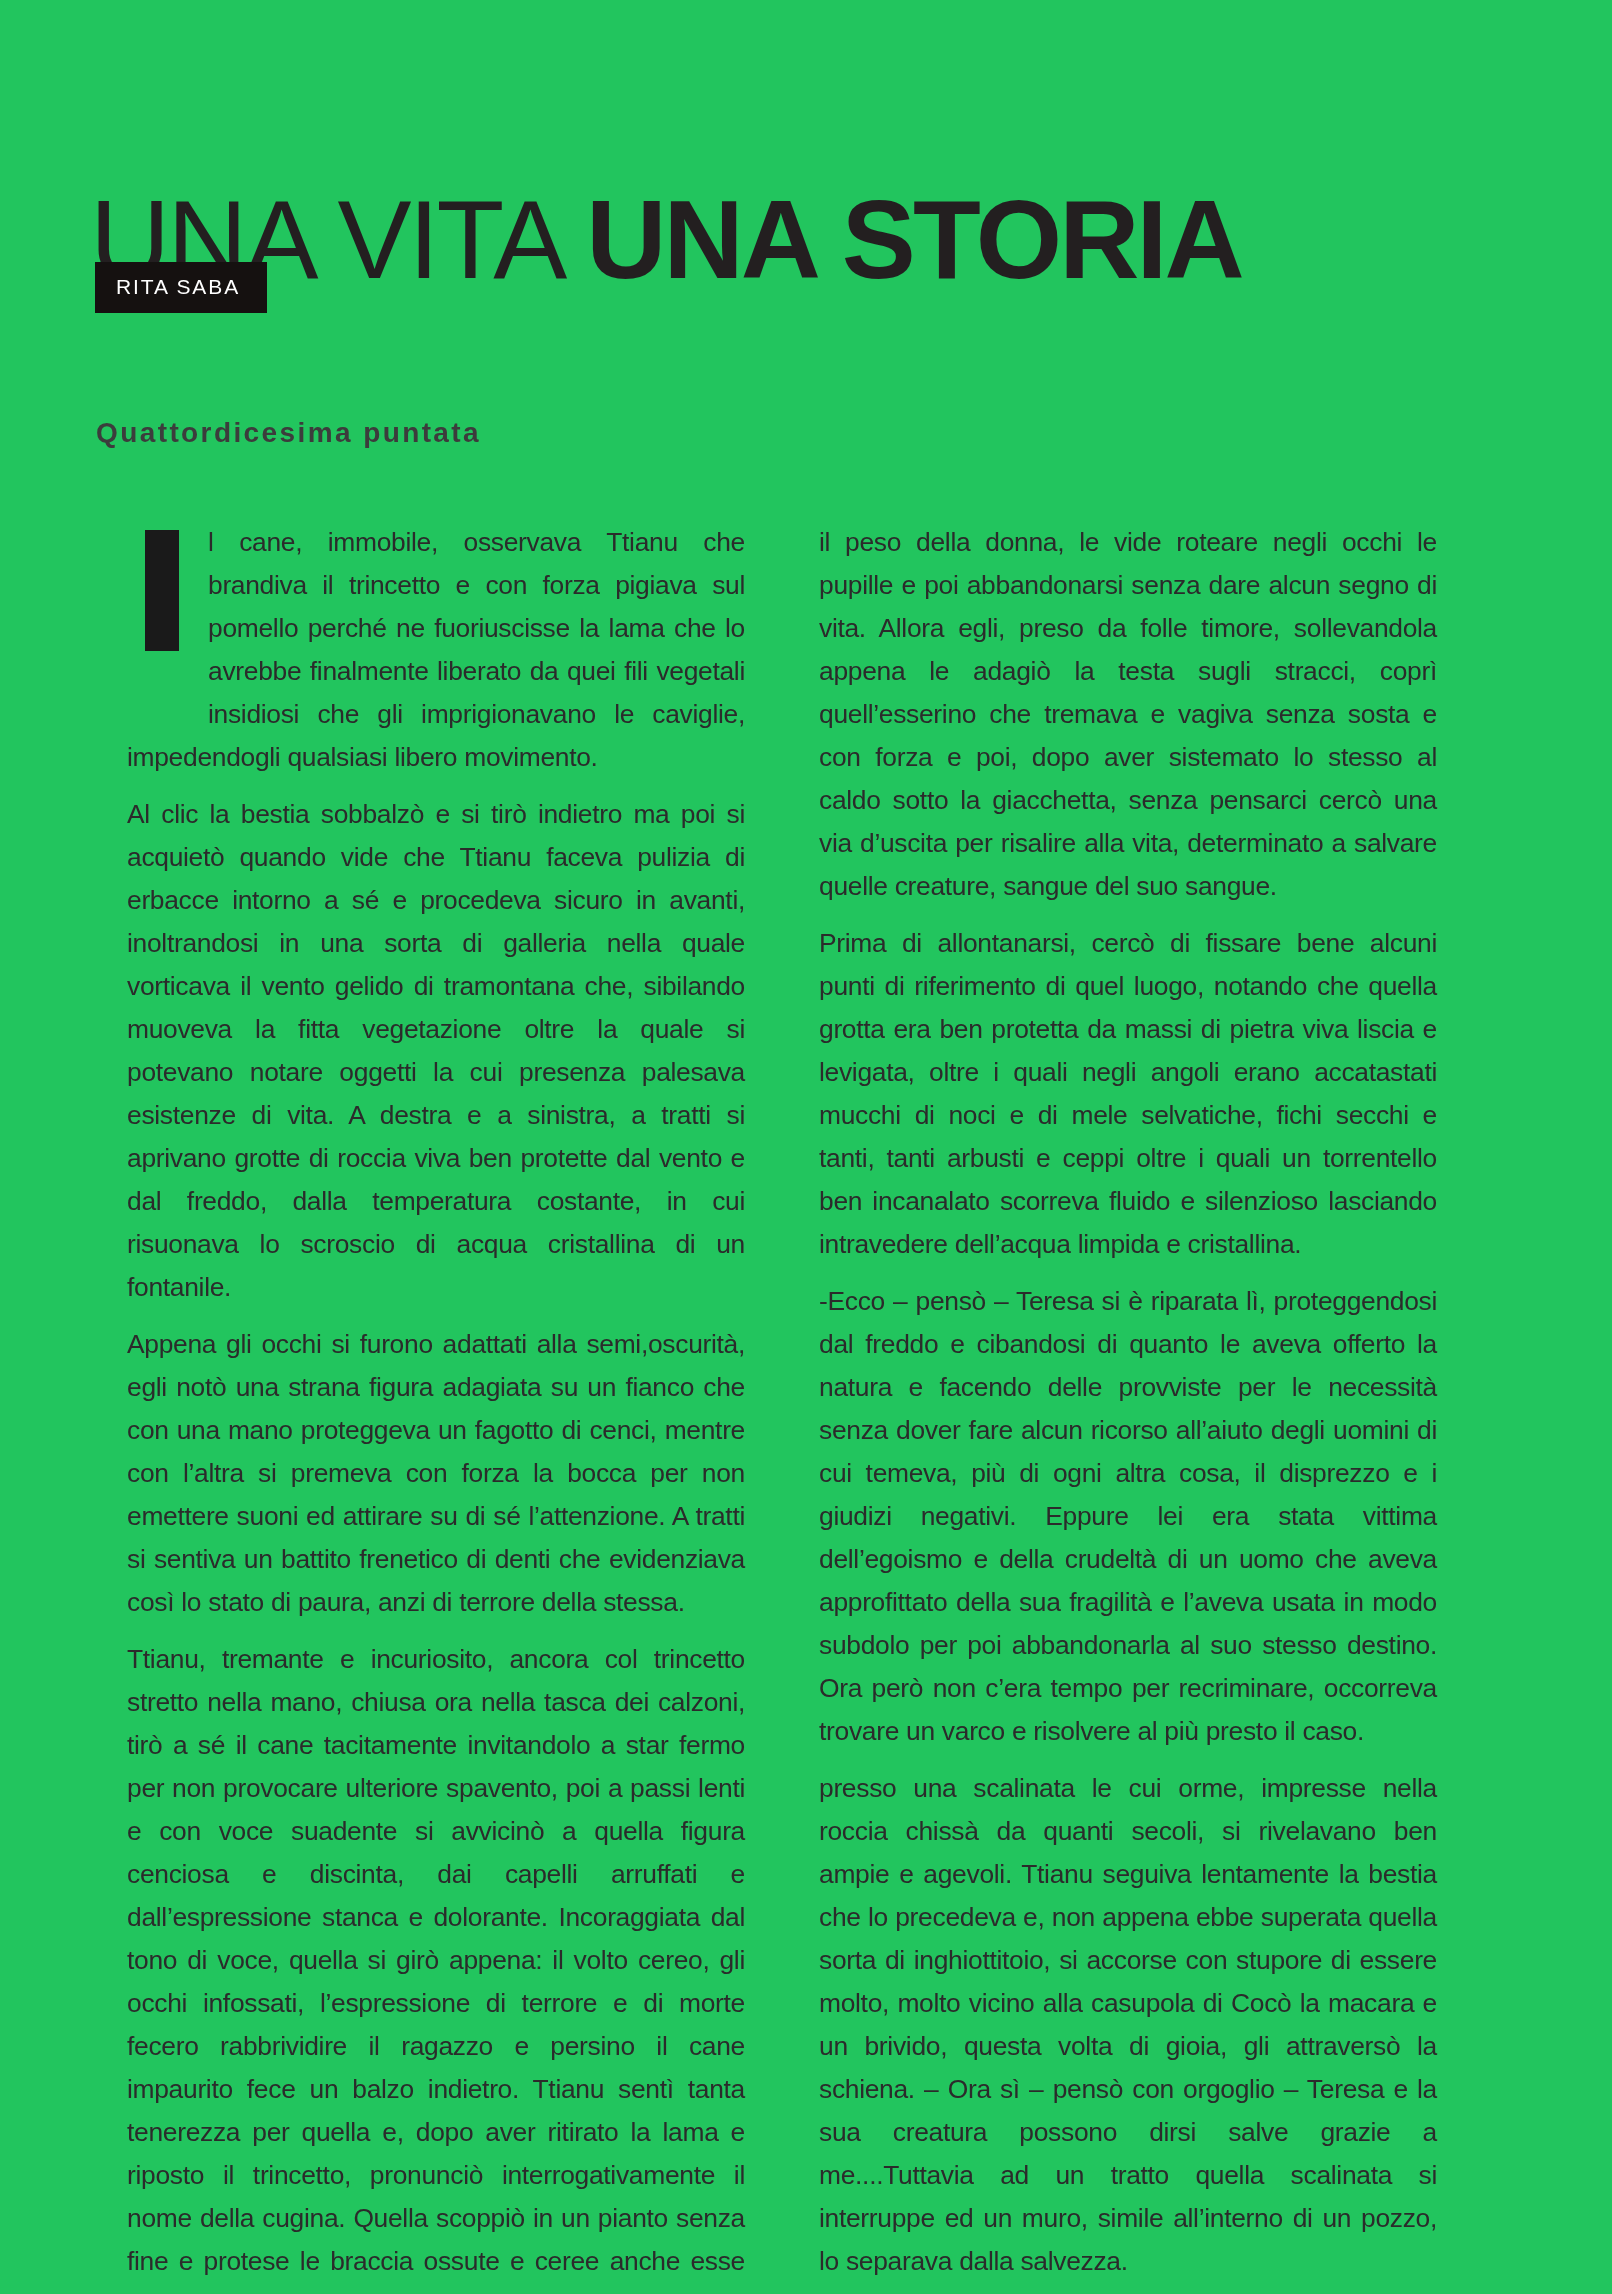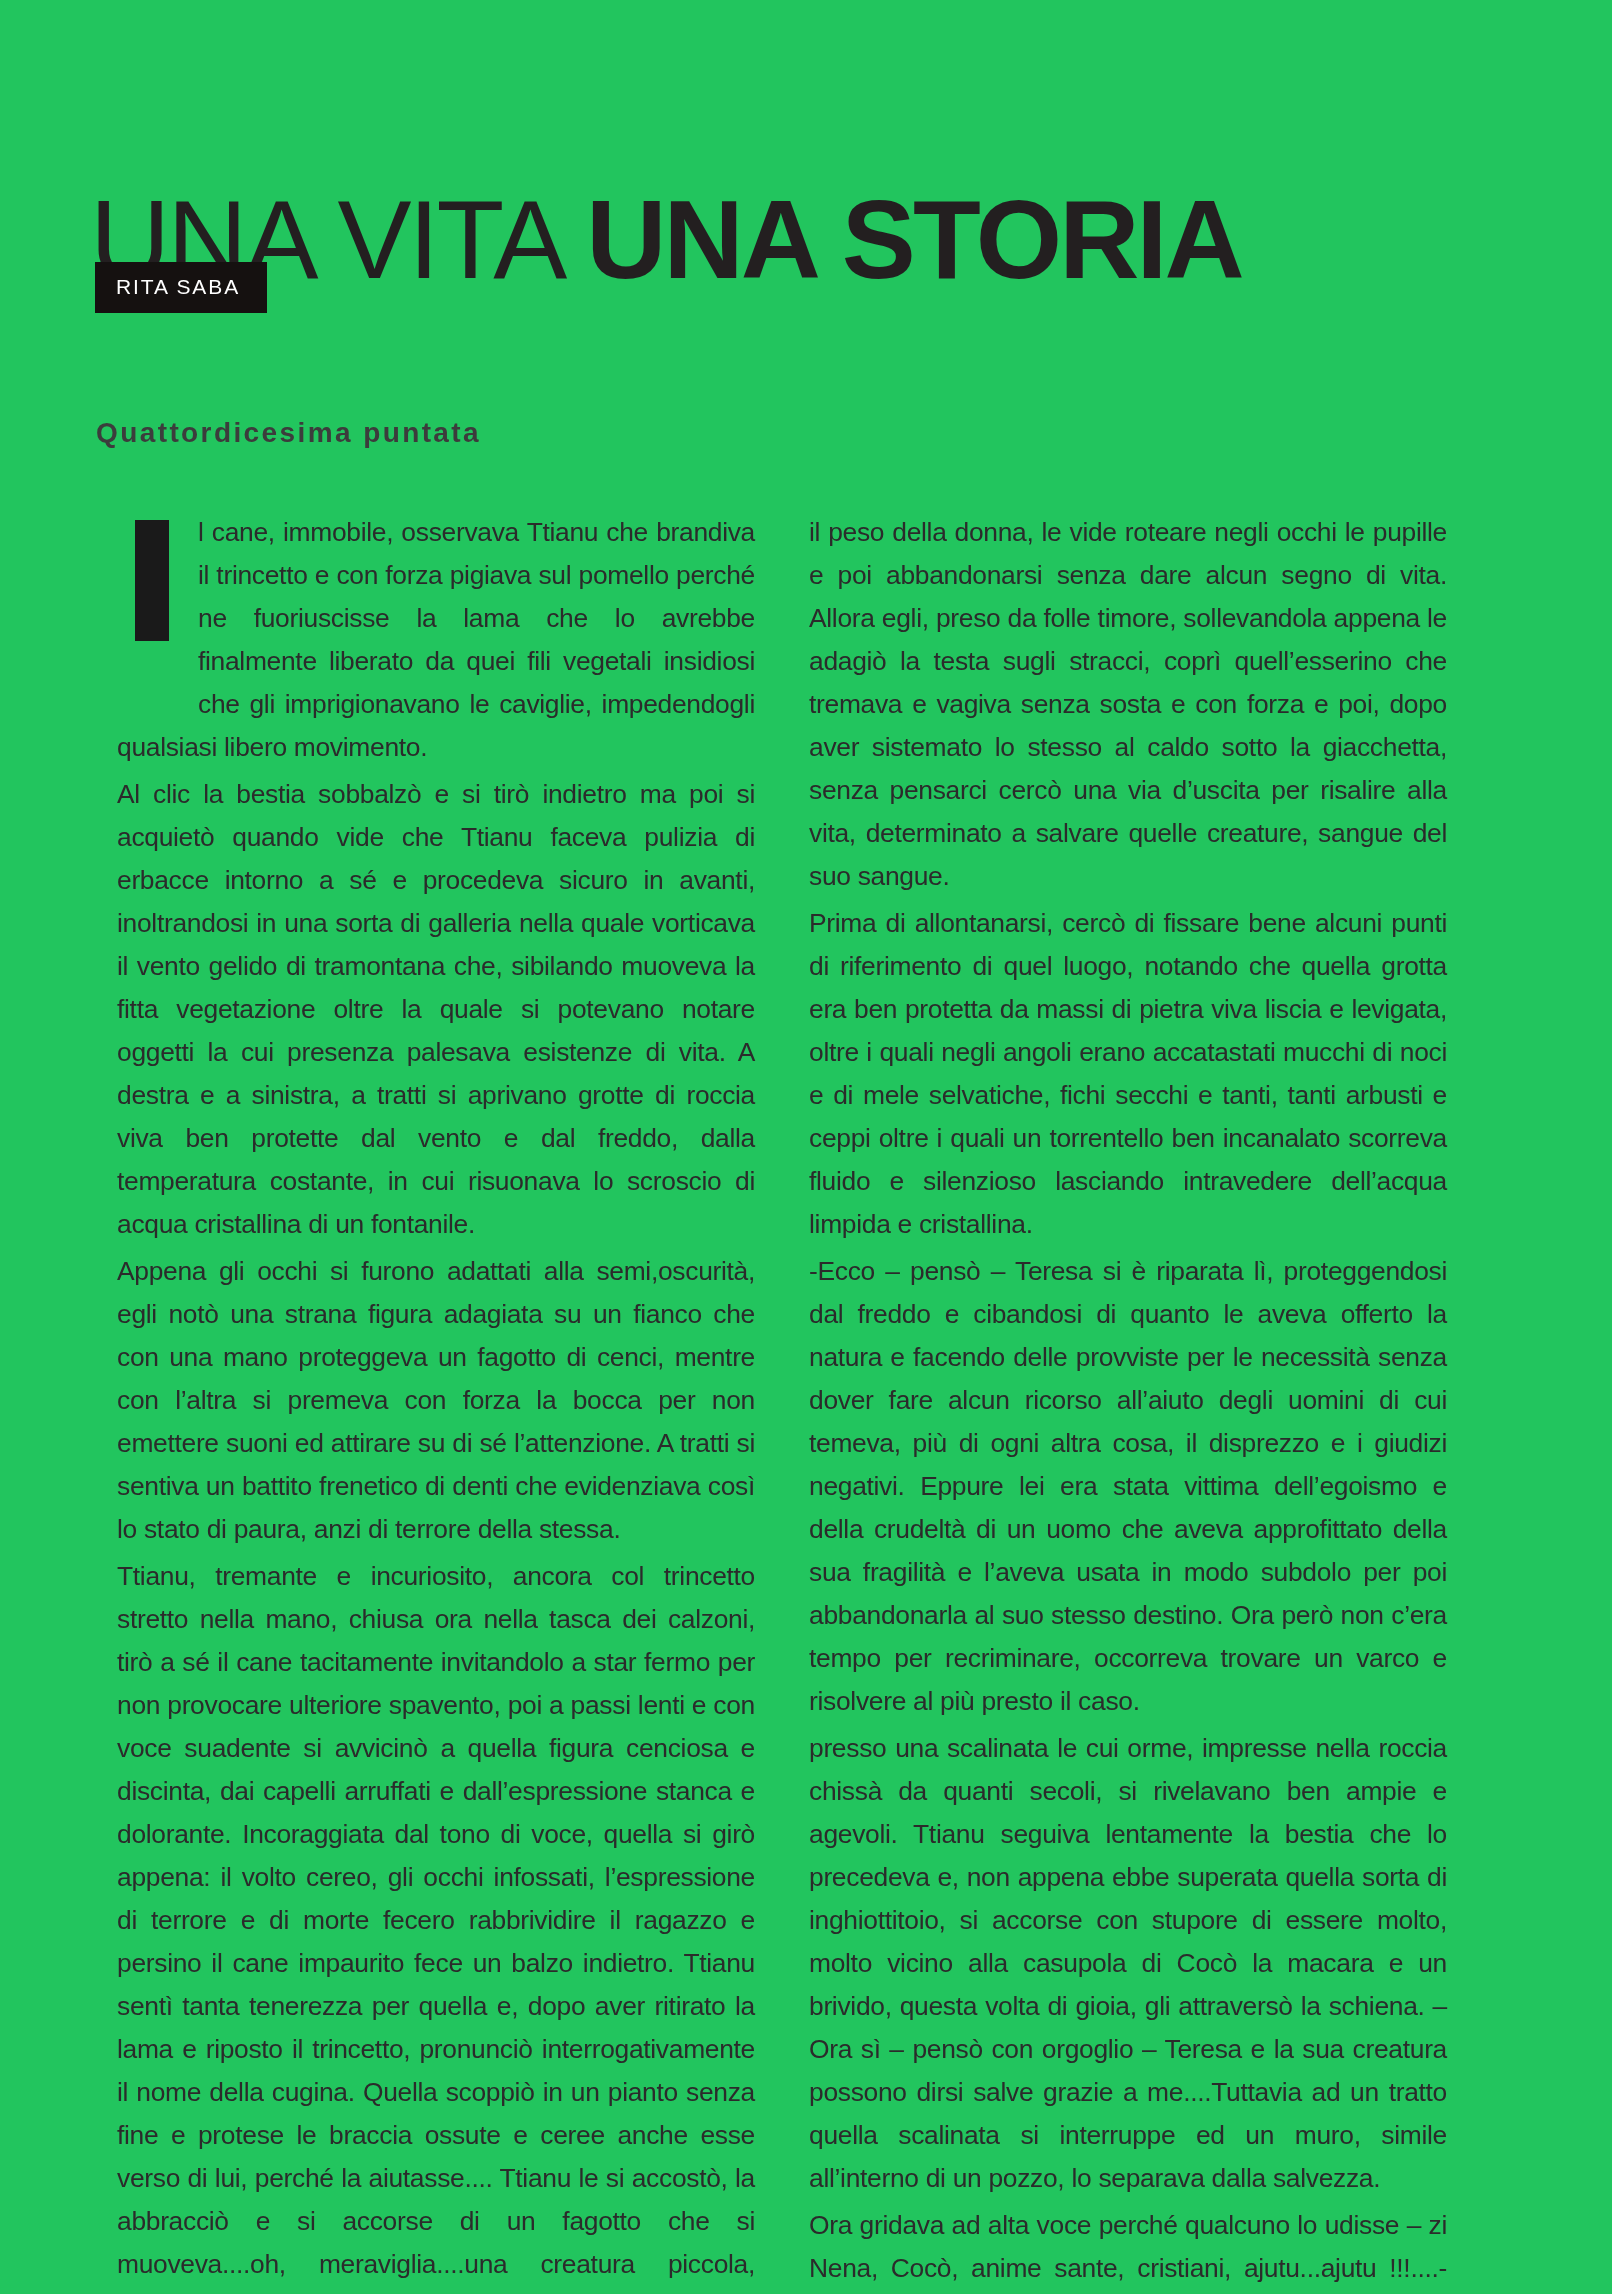--- a/index.html
+++ b/index.html
@@ -31,21 +31,21 @@
     font-size: 28px; letter-spacing: 2.4px; color: #3c3c3c;
   }
 
   .col {
     position: absolute; top: 507px; width: 646px;
     font-size: 26.4px; line-height: 43px; letter-spacing: -0.3px;
     text-align: justify; color: #2b2b2b;
   }
   .col-left  { left: 113px; }
   .col-right { left: 805px; }
-  .col p { margin: 4px; padding: 0; }
+  .col p { margin: 14px; padding: 0; }
 
   .dropcap {
     float: left;
     width: 34px; height: 121px;
     margin: 8.6px 29px 75px 18px;
     background: #1a1a1a;
     color: transparent; overflow: hidden; font-size: 7.7px;
   }
 
   .footer {

